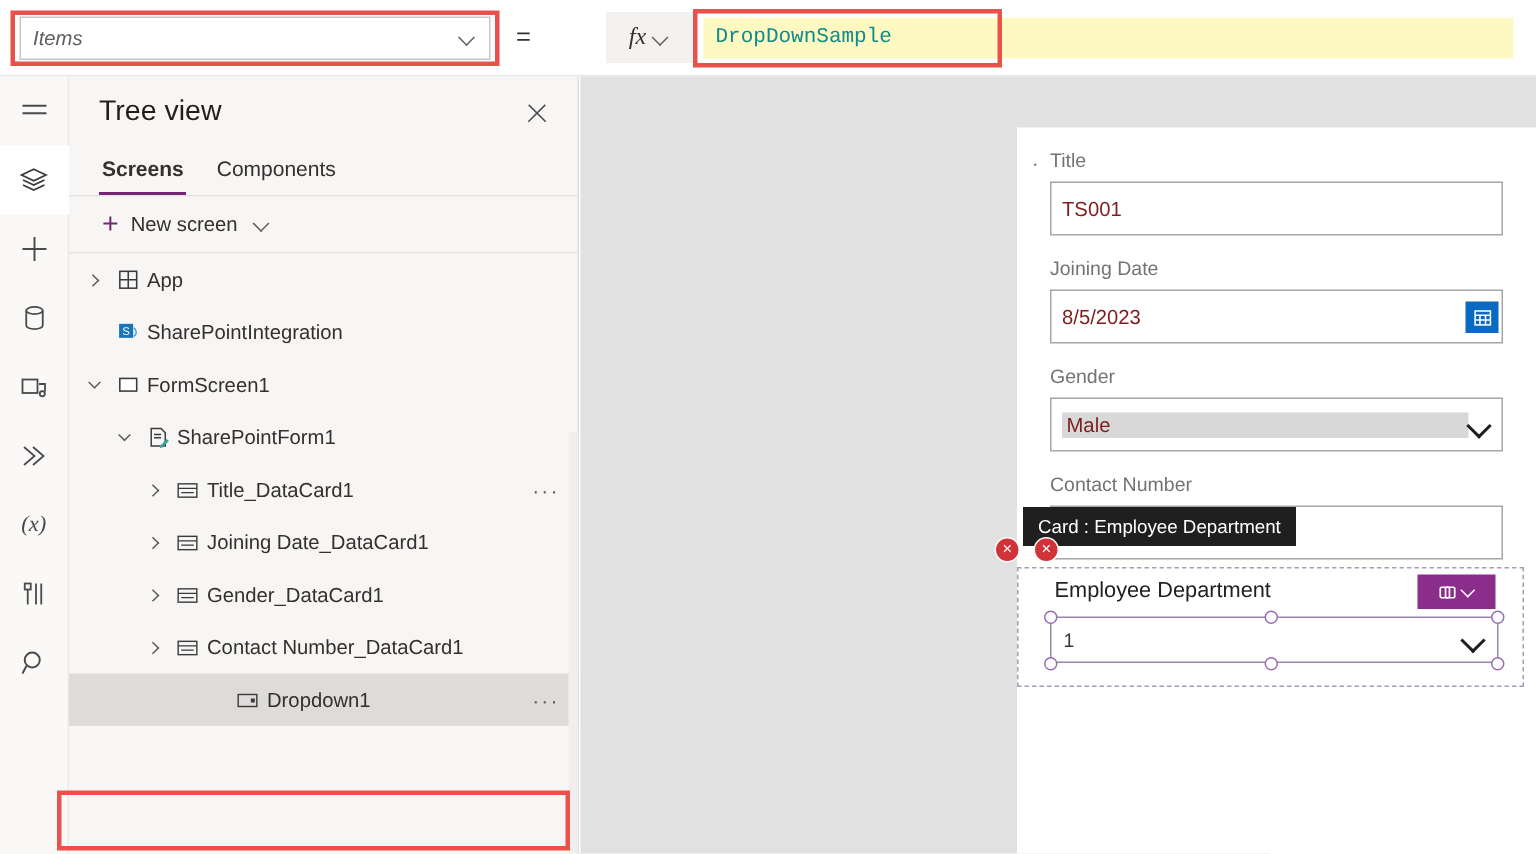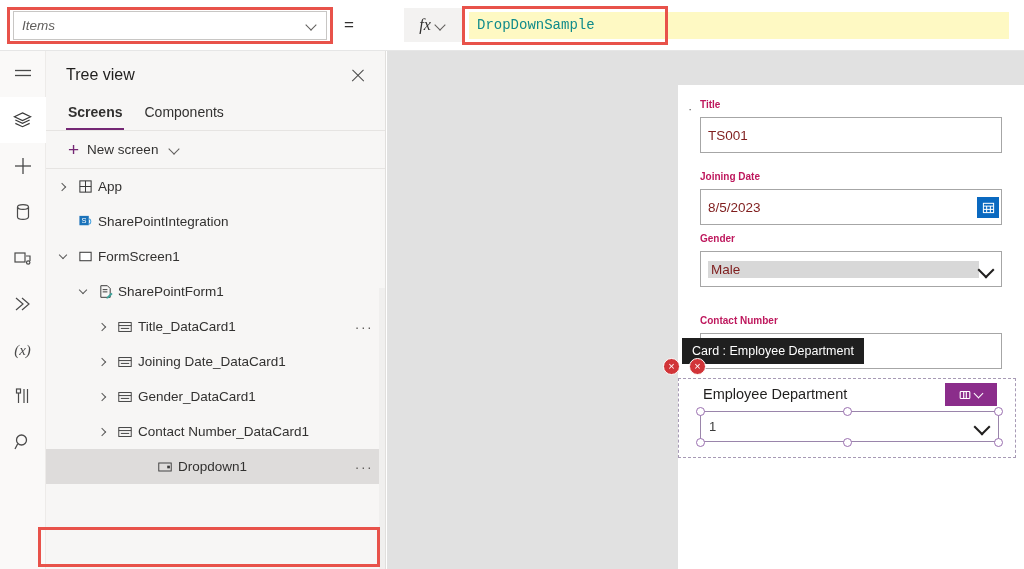--- a/index.html
+++ b/index.html
@@ -72,21 +72,21 @@
   
   #tree-panel {
     position: absolute; left: 46px; top: 51px; width: 340px; height: 518px;
     background: #f7f6f5; border-right: 1px solid #e1dfdd;
     display: flex; flex-direction: column;
   }
   #tree-head {
     height: 48px; display: flex; align-items: center;
     padding: 0 14px 0 20px;
   }
-  #tree-title { flex: 1; font-size: 16px; color: #201f1e; }
+  #tree-title { flex: 1; font-size: 19px; color: #201f1e; }
   #tree-close { width: 26px; height: 26px; position: relative; }
   #tree-close::before, #tree-close::after {
     content: ""; position: absolute; left: 5px; top: 12.5px;
     width: 16px; height: 1.4px; background: #4a4a4a;
   }
   #tree-close::before { transform: rotate(45deg); }
   #tree-close::after { transform: rotate(-45deg); }
   #tabs {
     display: flex; gap: 18px; padding: 0 20px;
     border-bottom: 1px solid #e6e4e2;
@@ -142,21 +142,21 @@
   
   #canvas {
     position: absolute; left: 387px; top: 51px; width: 637px; height: 518px;
     background: #e1e1e1;
   }
   #form {
     position: absolute; left: 291px; top: 34px; width: 346px; height: 484px;
     background: #ffffff;
   }
   .field { position: absolute; left: 22px; width: 302px; }
-  .flabel { font-size: 10px; font-weight: bold; color: #be185d; }
+  .flabel { font-size: 13px; font-weight: normal; color: #737373; }
   .finput {
     margin-top: 7px; height: 36px; border: 1px solid #a6a6a6;
     background: #fff; display: flex; align-items: center;
     padding: 0 7px; font-size: 13.5px; color: #7f1d1d;
   }
   .finput .val { flex: 1; }
   .finput .val.hl { background: #d8d8d8; padding: 1px 3px; }
   .req-dot {
     position: absolute; left: 10px; top: 4px;
     font-size: 13px; color: #666; line-height: 1;
@@ -509,21 +509,21 @@
                 <line x1="1.5" y1="5.5" x2="12.5" y2="5.5"></line>
                 <line x1="5" y1="5.5" x2="5" y2="12.5"></line>
                 <line x1="9" y1="5.5" x2="9" y2="12.5"></line>
                 <line x1="1.5" y1="9" x2="12.5" y2="9"></line>
               </g>
             </svg>
         </span>
       </div>
     </div>
 
-    <div class="field" style="top:148px">
+    <div class="field" style="top:158px">
       <div class="flabel">Gender</div>
       <div class="finput">
         <span class="val hl">Male</span>
         <span class="dd-chev"></span>
       </div>
     </div>
 
     <div class="field" style="top:230px">
       <div class="flabel">Contact Number</div>
       <div class="finput">

